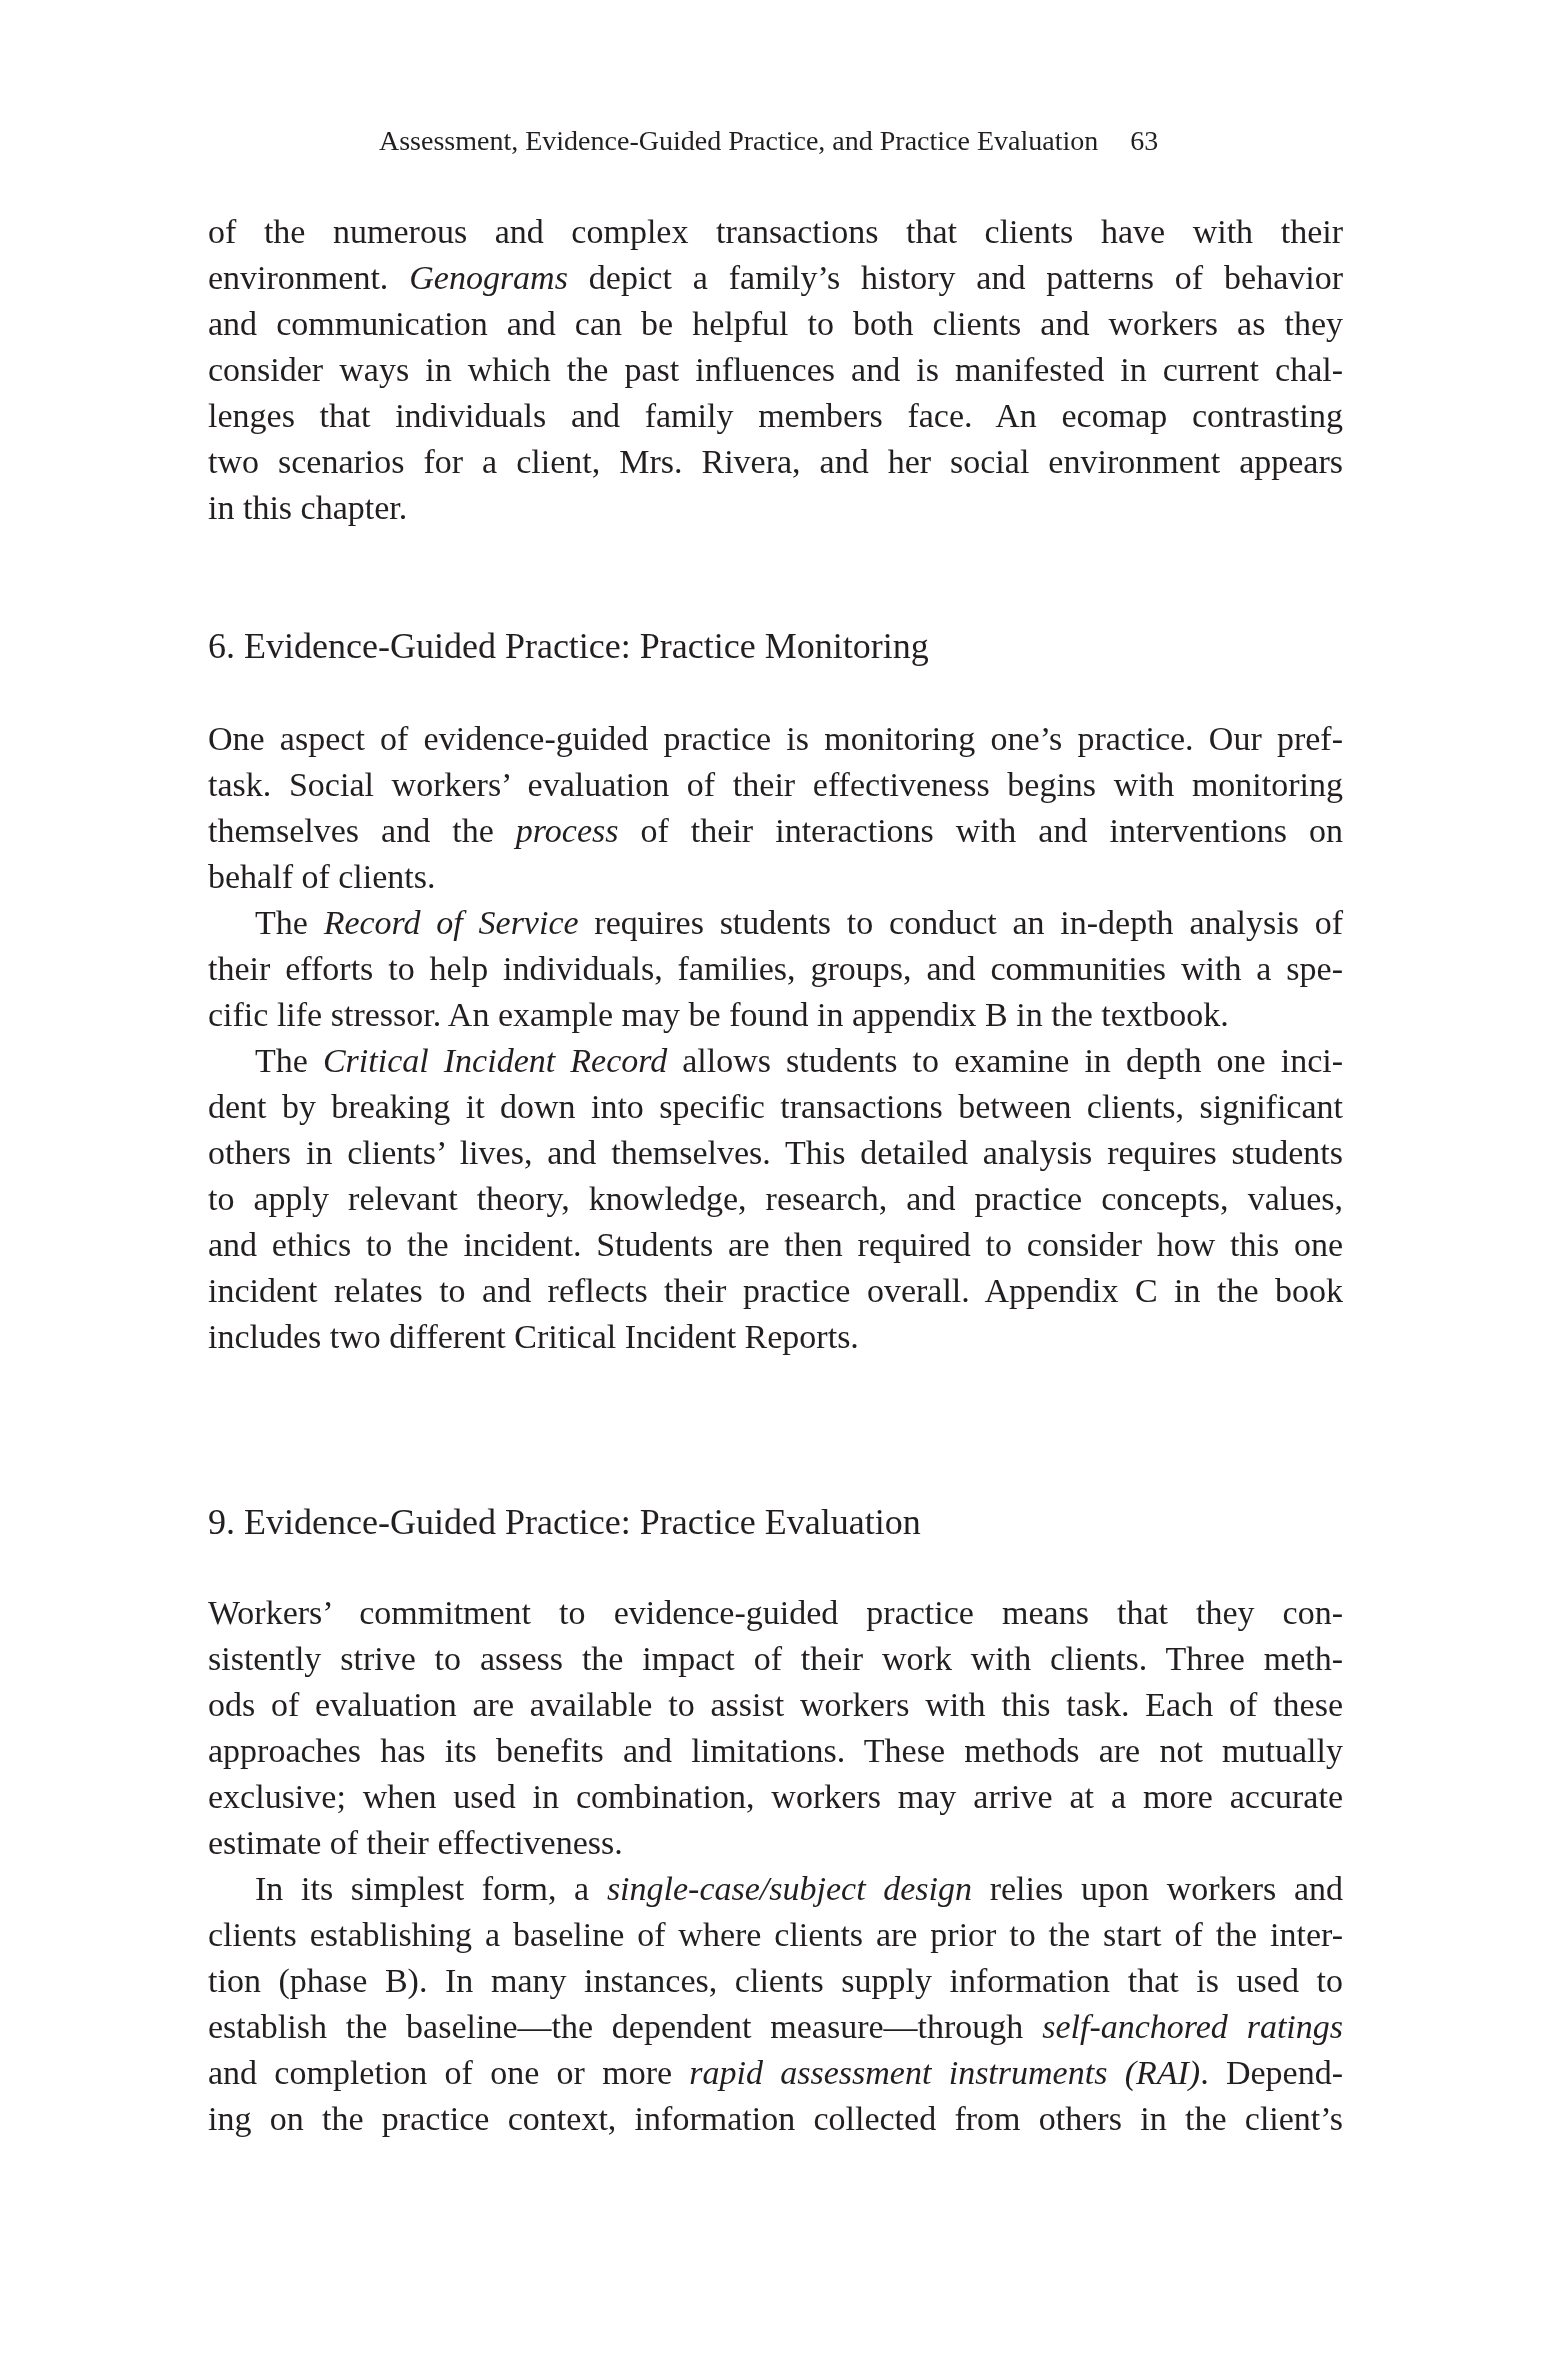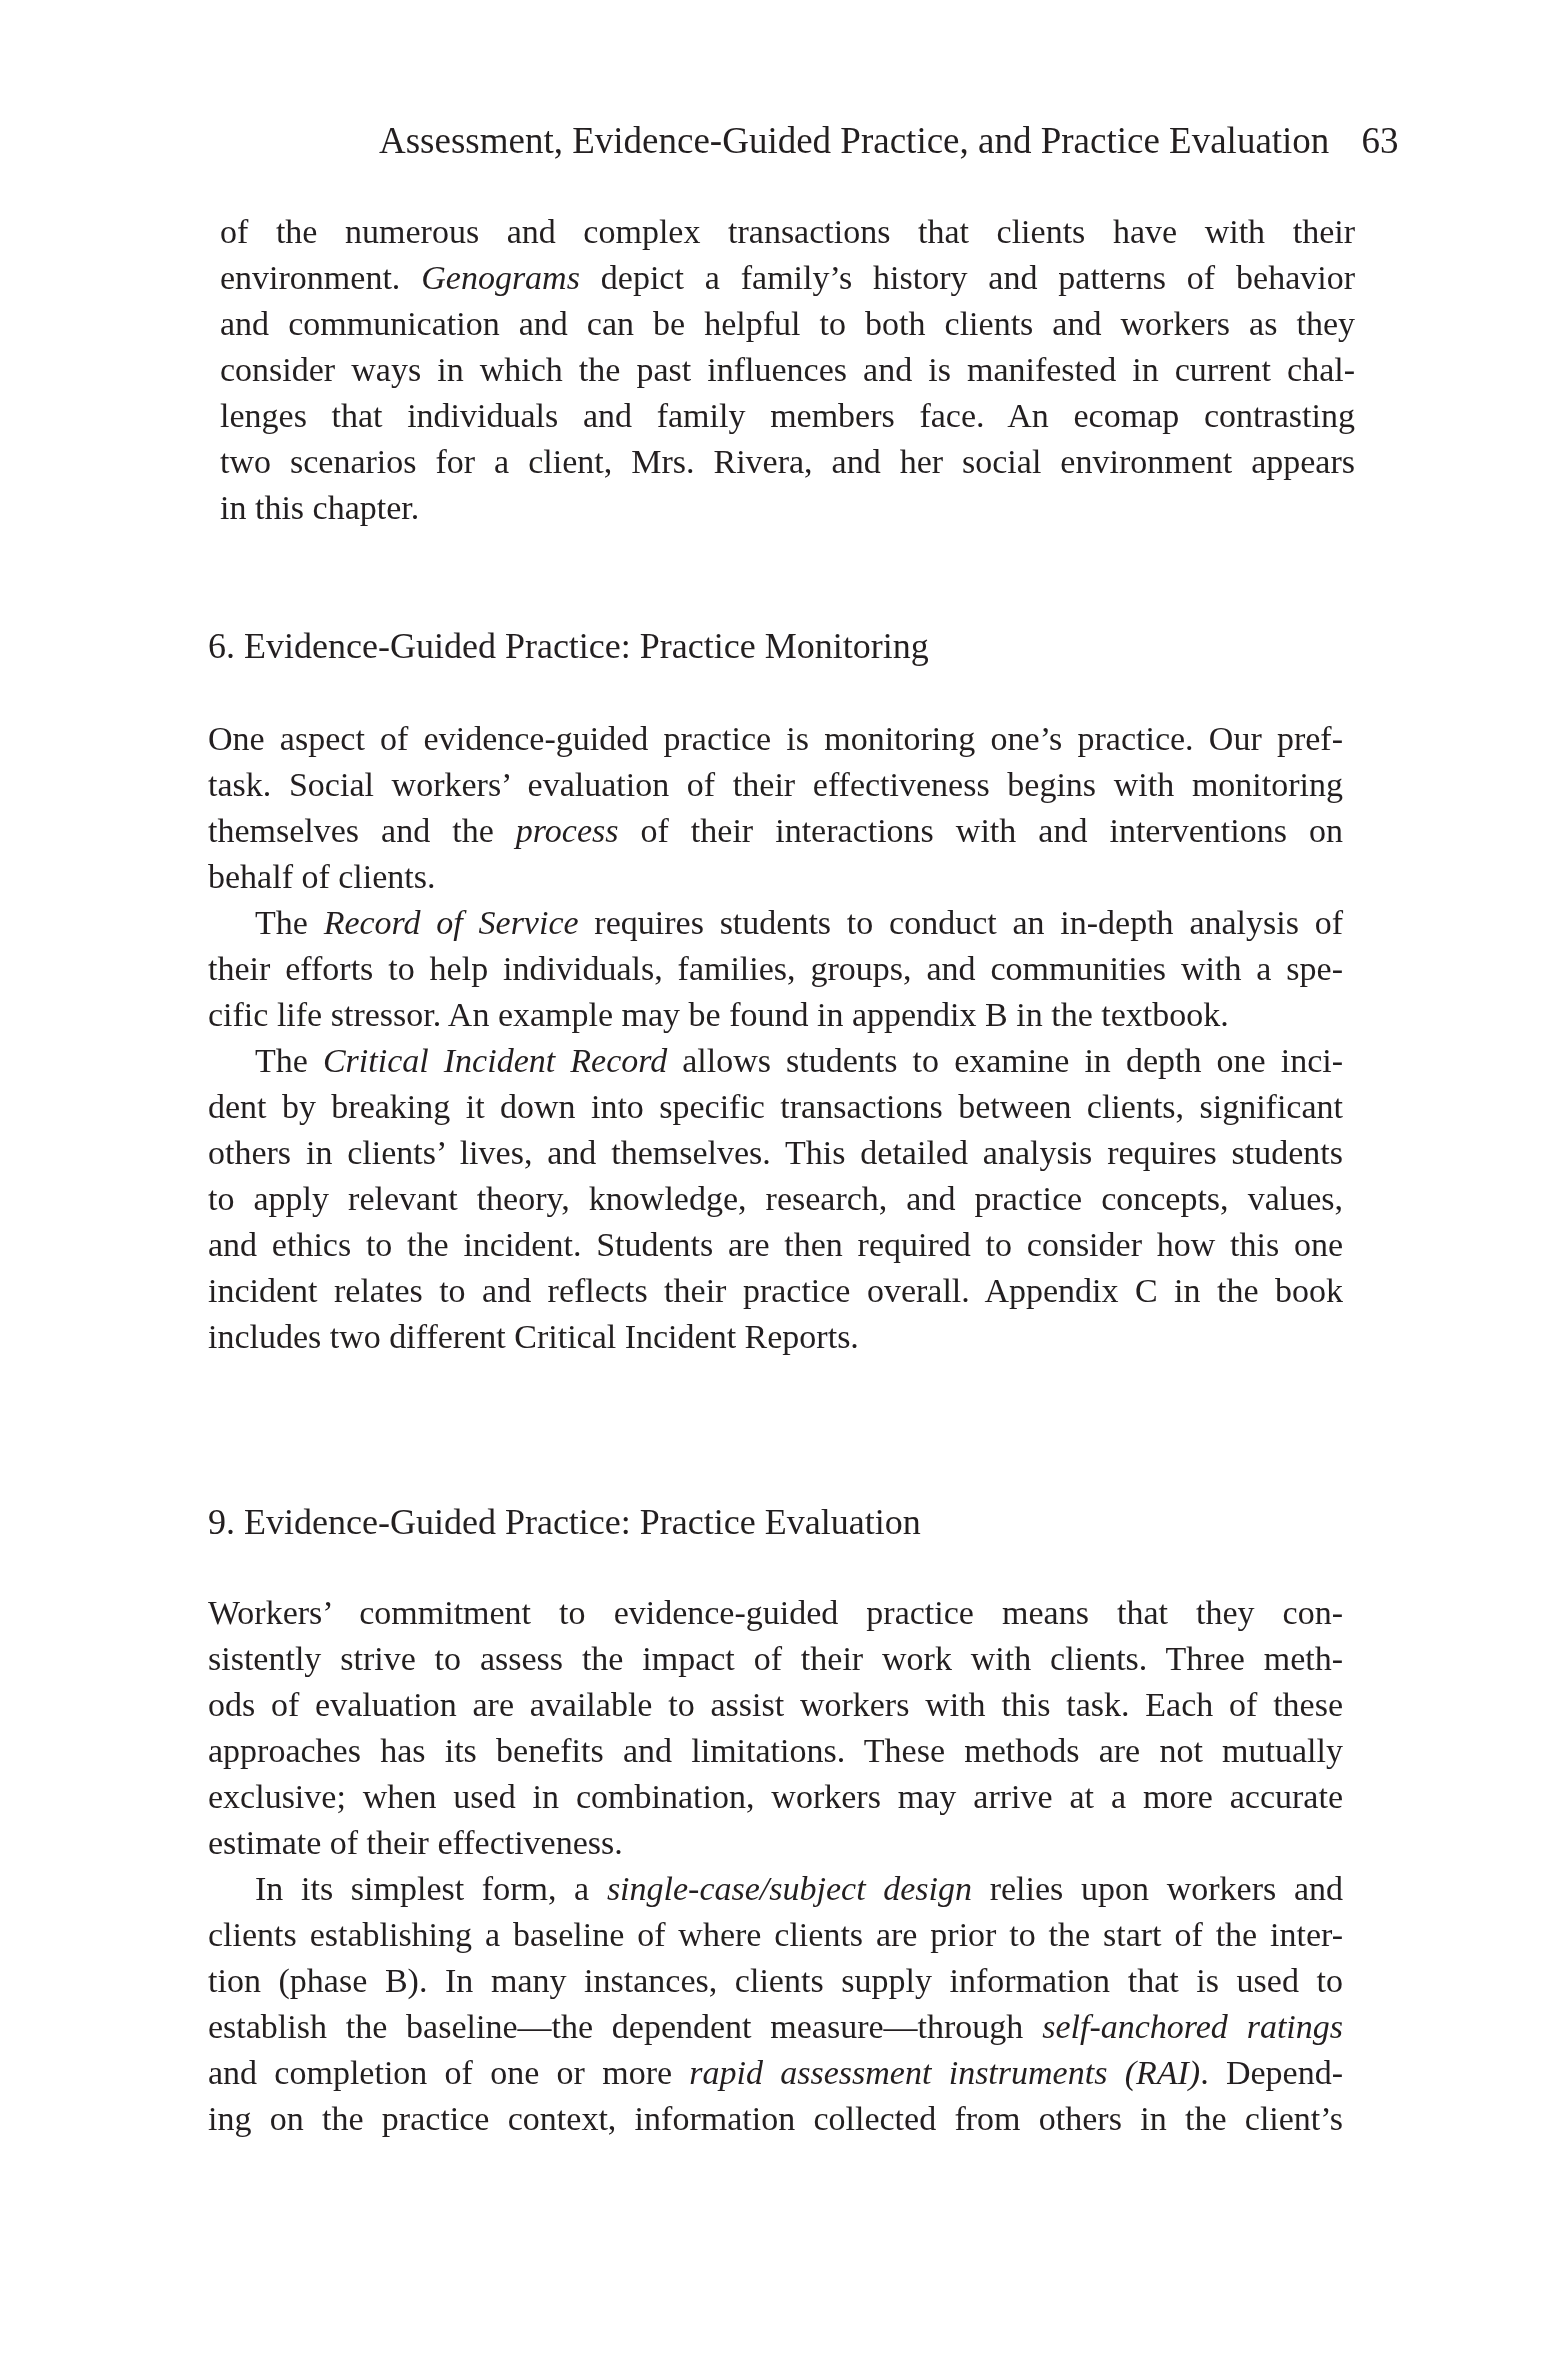--- a/index.html
+++ b/index.html
@@ -1,41 +1,41 @@
 <!DOCTYPE html>
 <html style="font-size:15px"><head>
 <meta charset="utf-8">
 <style>
   html, body { margin: 0; padding: 0; background: #ffffff; }
   body { width: 1563px; height: 2362px; position: relative; overflow: hidden;
          font-family: "Liberation Serif", "DejaVu Serif", serif; color: #231f20; }
   .page { position: absolute; left: 0; top: 0; width: 1563px; height: 2362px; background: #ffffff; }
   .running-head { position: absolute; top: 124px; left: 379px; width: 924px; height: 34px;
-                  font-size: 37px; line-height: 34px; white-space: nowrap; text-align: center; }
+                  font-size: 28px; line-height: 34px; white-space: nowrap; text-align: left; }
   .running-head .rh-title { display: inline-block; }
   .running-head .rh-num { display: inline-block; margin-left: 32px; }
   .block { position: absolute; left: 208px; width: 1135px; }
   .line { display: block; height: 46px; font-size: 34px; line-height: 46px;
           white-space: nowrap; overflow: visible; text-align: justify; text-align-last: justify; }
   .line.last { text-align: right; text-align-last: left; }
   .line.indent { padding-left: 47px; box-sizing: border-box; }
   .line i { font-style: italic; }
   .heading { position: absolute; left: 208px; font-size: 36px; line-height: 46px;
              white-space: nowrap; font-weight: normal; margin: 0; }
 </style>
 </head>
 <body>
 
 <div class="page">
 
   <div class="running-head">
     <span class="rh-title">Assessment, Evidence-Guided Practice, and Practice Evaluation</span><span class="rh-num">63</span>
   </div>
 
-  <div class="block" style="top:209px;margin-left:12px;">
+  <div class="block" style="top:209px;">
       <div>
         <span class="line"><span>of the numerous and complex transactions that clients have with their</span></span>
         <span class="line"><span>environment. </span><i>Genograms</i><span> depict a family’s history and patterns of behavior</span></span>
         <span class="line"><span>and communication and can be helpful to both clients and workers as they</span></span>
         <span class="line"><span>consider ways in which the past influences and is manifested in current chal-</span></span>
         <span class="line"><span>lenges that individuals and family members face. An ecomap contrasting</span></span>
         <span class="line"><span>two scenarios for a client, Mrs. Rivera, and her social environment appears</span></span>
         <span class="line last"><span>in this chapter.</span></span>
       </div>
     </div>

